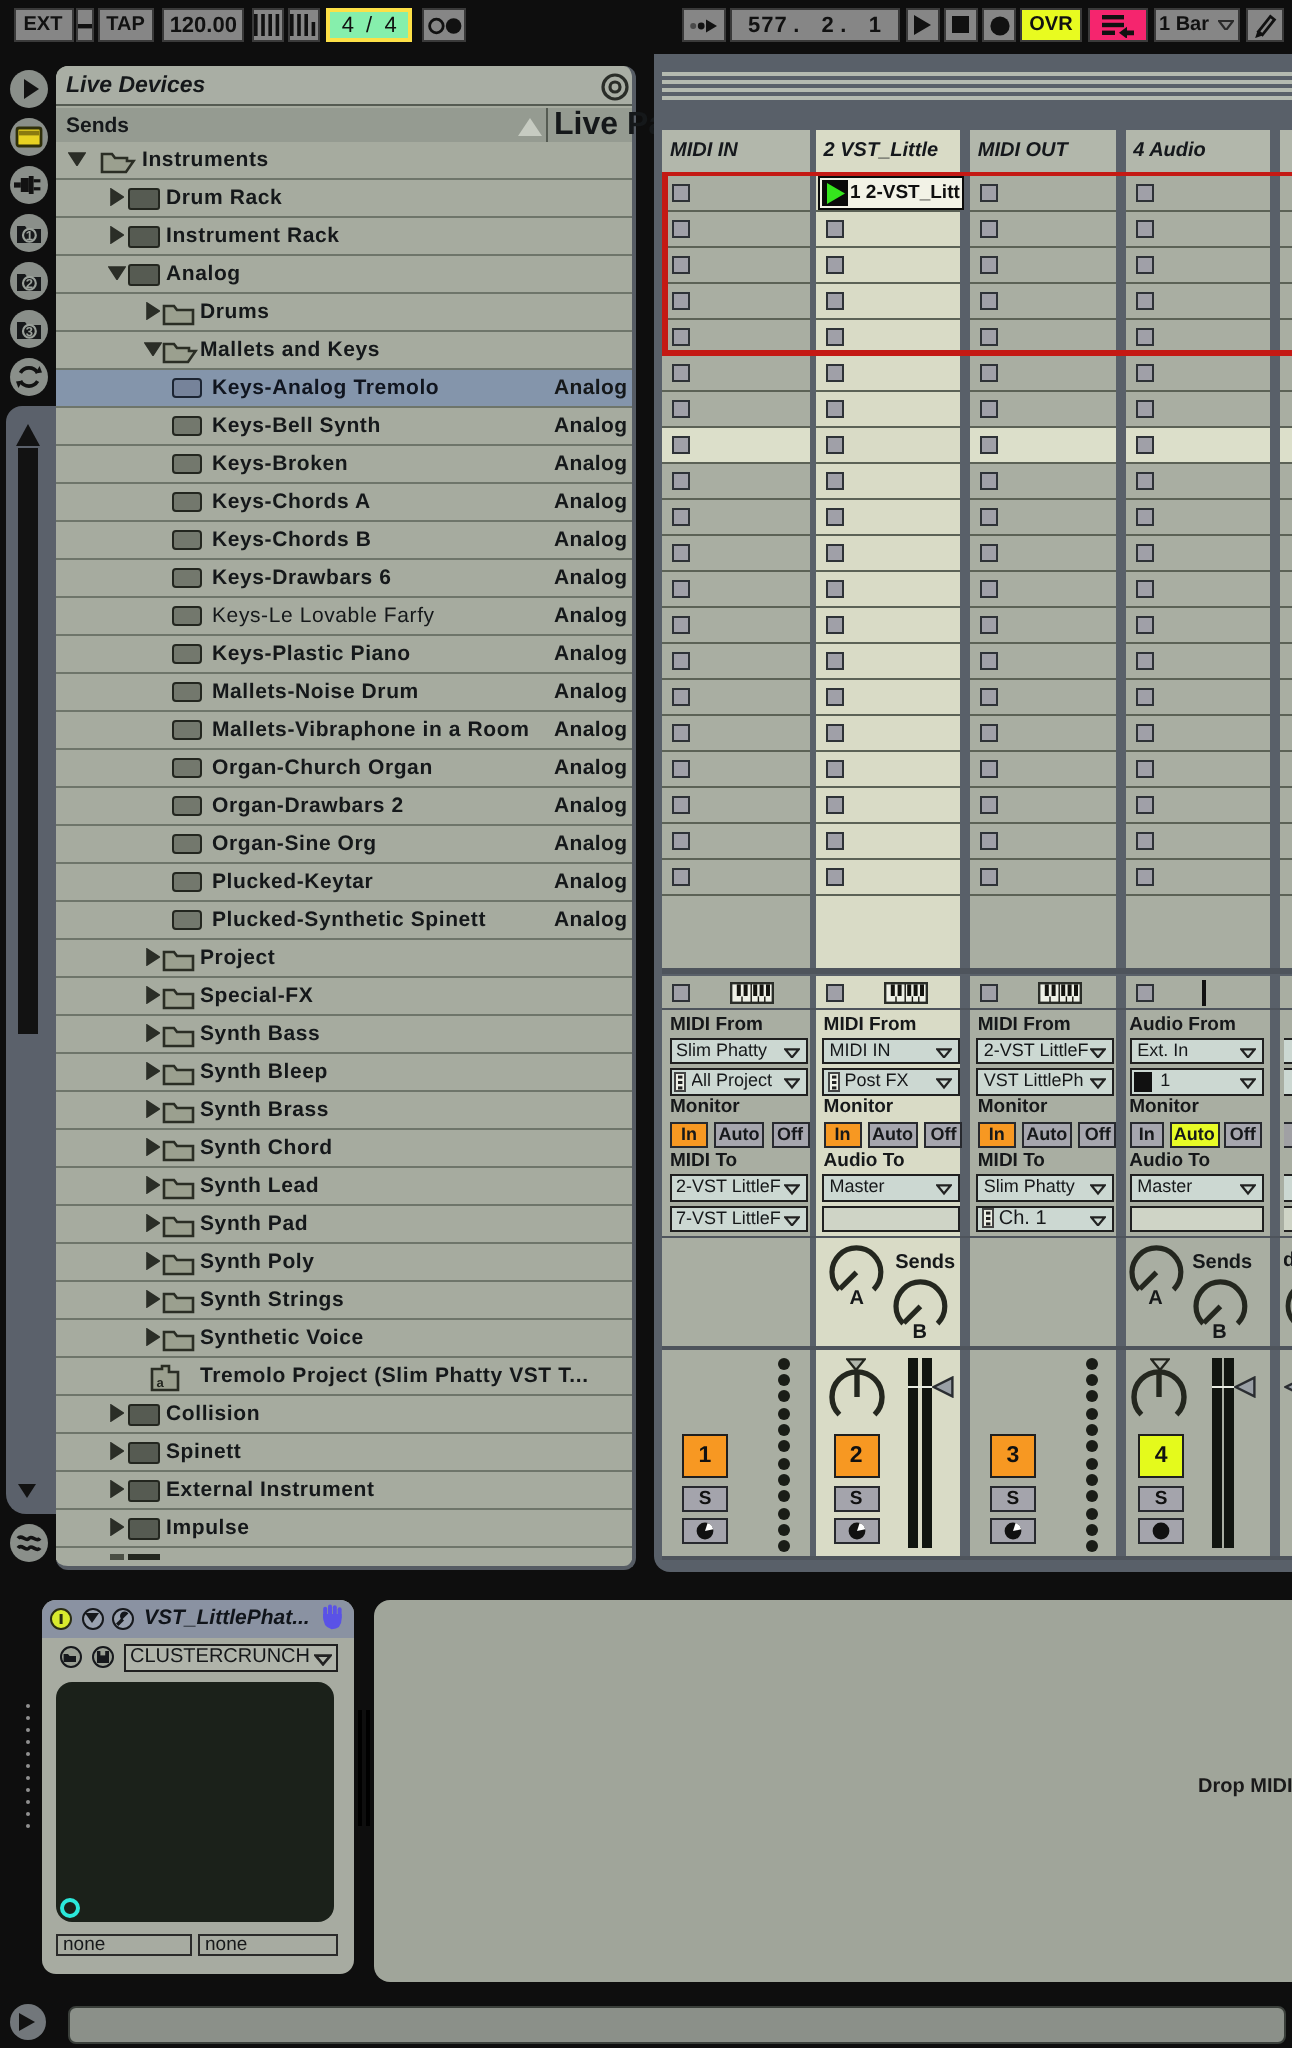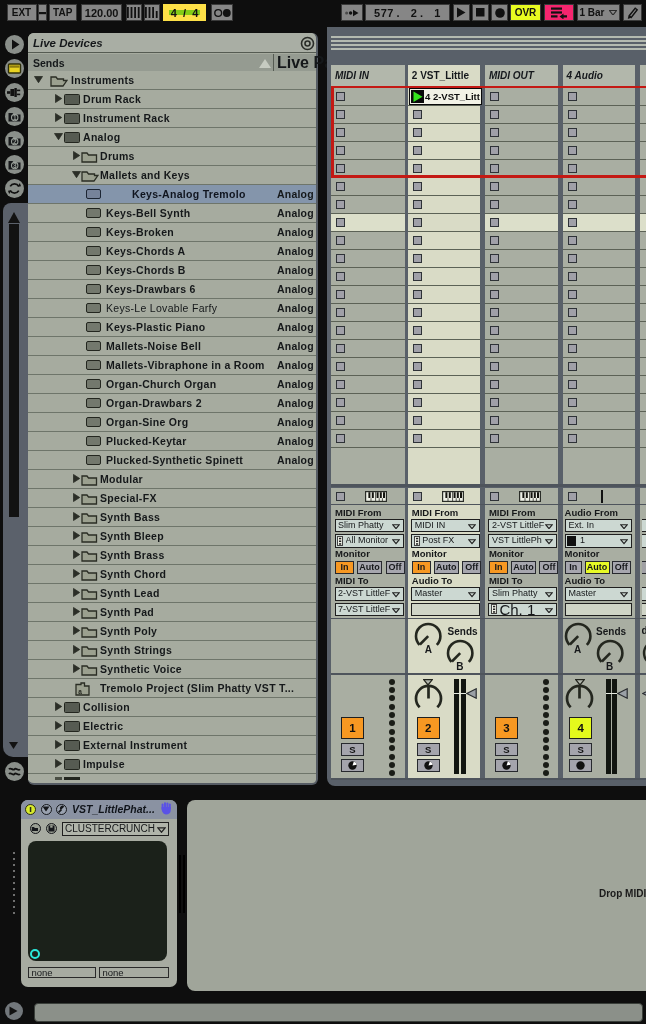--- a/index.html
+++ b/index.html
@@ -25,21 +25,21 @@
 <div class="fx" style="position:absolute;left:144.2px;top:4px;width:16px;height:17px;background:#868686;border:1px solid #3a3a3a;color:#111;font-size:10px;font-weight:bold;">
     <svg width="14" height="11">
       <g fill="#111">
         <rect x="0" y="0" width="1.8" height="11"></rect>
         <rect x="3.6" y="0" width="1.8" height="11"></rect>
         <rect x="7.2" y="0" width="1.8" height="11"></rect>
         <rect x="10.8" y="4" width="1.8" height="7"></rect>
       </g>
     </svg>
   </div>
-<div class="fx" style="position:absolute;left:162.8px;top:4px;width:43.6px;height:17px;background:#84cc16;border:6px solid #fde047;color:#111;font-size:11px;font-weight:bold;">
+<div class="fx" style="position:absolute;left:162.8px;top:4px;width:43.6px;height:17px;background:#86efac;border:2px solid #fde047;color:#111;font-size:11px;font-weight:normal;">
     <span>4&nbsp;&nbsp;/&nbsp;&nbsp;4</span>
   </div>
 <div class="fx" style="position:absolute;left:211px;top:4px;width:22.4px;height:17px;background:#868686;border:1px solid #3a3a3a;color:#111;font-size:10px;font-weight:bold;">
     <svg width="17" height="10">
       <circle cx="4.2" cy="5" r="3.4" fill="none" stroke="#111" stroke-width="1.4"></circle>
       <circle cx="12.8" cy="5" r="3.9" fill="#111"></circle>
     </svg>
   </div>
 <div class="fx" style="position:absolute;left:341px;top:4px;width:22.3px;height:17px;background:#868686;border:1px solid #3a3a3a;color:#111;font-size:10px;font-weight:bold;">
     <svg width="14" height="8">
@@ -238,21 +238,21 @@
     </svg>
   </div>
 <div style="position:absolute;left:81px;top:169.5px;width:18px;height:12px;">
     <svg width="18" height="12">
       <path d="M1,11 L1,2 L6,2 L7.5,4 L13.5,4 L13.5,5.5 L16.8,5.5 L13,11 Z" fill="#9ba08f" stroke="#2a2d24" stroke-width="1.3"></path>
     </svg>
   </div>
 <div style="position:absolute;left:100px;top:166px;height:19px;line-height:19px;font-size:10.5px;letter-spacing:0.3px;font-weight:bold;color:#15181a;white-space:nowrap;">Mallets and Keys</div>
 <div style="position:absolute;left:28px;top:185px;width:288px;height:19px;background:#8495ab;border-bottom:1px solid #6e756a;"></div>
 <div style="position:absolute;left:86px;top:189px;width:15px;height:10px;background:#76839a;border:1.6px solid #1c2533;border-radius:2px;"></div>
-<div style="position:absolute;left:106px;top:185px;height:19px;line-height:19px;font-size:10.5px;letter-spacing:0.3px;font-weight:bold;color:#10151f;white-space:nowrap;margin-left:26px;">Keys-Analog Tremolo</div>
+<div style="position:absolute;left:106px;top:185px;height:19px;line-height:19px;font-size:10.5px;letter-spacing:0.3px;font-weight:bold;color:#10151f;white-space:nowrap;">Keys-Analog Tremolo</div>
 <div style="position:absolute;left:277px;top:185px;height:19px;line-height:19px;font-size:10.5px;letter-spacing:0.2px;font-weight:bold;color:#15181a;">Analog</div>
 <div style="position:absolute;left:28px;top:204px;width:288px;height:19px;background:#a6ab9f;border-bottom:1px solid #6e756a;"></div>
 <div style="position:absolute;left:86px;top:208px;width:15px;height:10px;background:#73786d;border:1.6px solid #23261f;border-radius:2px;"></div>
 <div style="position:absolute;left:106px;top:204px;height:19px;line-height:19px;font-size:10.5px;letter-spacing:0.3px;font-weight:bold;color:#15181a;white-space:nowrap;">Keys-Bell Synth</div>
 <div style="position:absolute;left:277px;top:204px;height:19px;line-height:19px;font-size:10.5px;letter-spacing:0.2px;font-weight:bold;color:#15181a;">Analog</div>
 <div style="position:absolute;left:28px;top:223px;width:288px;height:19px;background:#a6ab9f;border-bottom:1px solid #6e756a;"></div>
 <div style="position:absolute;left:86px;top:227px;width:15px;height:10px;background:#73786d;border:1.6px solid #23261f;border-radius:2px;"></div>
 <div style="position:absolute;left:106px;top:223px;height:19px;line-height:19px;font-size:10.5px;letter-spacing:0.3px;font-weight:bold;color:#15181a;white-space:nowrap;">Keys-Broken</div>
 <div style="position:absolute;left:277px;top:223px;height:19px;line-height:19px;font-size:10.5px;letter-spacing:0.2px;font-weight:bold;color:#15181a;">Analog</div>
 <div style="position:absolute;left:28px;top:242px;width:288px;height:19px;background:#a6ab9f;border-bottom:1px solid #6e756a;"></div>
@@ -270,21 +270,21 @@
 <div style="position:absolute;left:28px;top:299px;width:288px;height:19px;background:#a6ab9f;border-bottom:1px solid #6e756a;"></div>
 <div style="position:absolute;left:86px;top:303px;width:15px;height:10px;background:#73786d;border:1.6px solid #23261f;border-radius:2px;"></div>
 <div style="position:absolute;left:106px;top:299px;height:19px;line-height:19px;font-size:10.5px;letter-spacing:0.3px;font-weight:normal;color:#15181a;white-space:nowrap;">Keys-Le Lovable Farfy</div>
 <div style="position:absolute;left:277px;top:299px;height:19px;line-height:19px;font-size:10.5px;letter-spacing:0.2px;font-weight:bold;color:#15181a;">Analog</div>
 <div style="position:absolute;left:28px;top:318px;width:288px;height:19px;background:#a6ab9f;border-bottom:1px solid #6e756a;"></div>
 <div style="position:absolute;left:86px;top:322px;width:15px;height:10px;background:#73786d;border:1.6px solid #23261f;border-radius:2px;"></div>
 <div style="position:absolute;left:106px;top:318px;height:19px;line-height:19px;font-size:10.5px;letter-spacing:0.3px;font-weight:bold;color:#15181a;white-space:nowrap;">Keys-Plastic Piano</div>
 <div style="position:absolute;left:277px;top:318px;height:19px;line-height:19px;font-size:10.5px;letter-spacing:0.2px;font-weight:bold;color:#15181a;">Analog</div>
 <div style="position:absolute;left:28px;top:337px;width:288px;height:19px;background:#a6ab9f;border-bottom:1px solid #6e756a;"></div>
 <div style="position:absolute;left:86px;top:341px;width:15px;height:10px;background:#73786d;border:1.6px solid #23261f;border-radius:2px;"></div>
-<div style="position:absolute;left:106px;top:337px;height:19px;line-height:19px;font-size:10.5px;letter-spacing:0.3px;font-weight:bold;color:#15181a;white-space:nowrap;">Mallets-Noise Bell</div>
+<div style="position:absolute;left:106px;top:337px;height:19px;line-height:19px;font-size:10.5px;letter-spacing:0.3px;font-weight:bold;color:#15181a;white-space:nowrap;">Mallets-Noise Drum</div>
 <div style="position:absolute;left:277px;top:337px;height:19px;line-height:19px;font-size:10.5px;letter-spacing:0.2px;font-weight:bold;color:#15181a;">Analog</div>
 <div style="position:absolute;left:28px;top:356px;width:288px;height:19px;background:#a6ab9f;border-bottom:1px solid #6e756a;"></div>
 <div style="position:absolute;left:86px;top:360px;width:15px;height:10px;background:#73786d;border:1.6px solid #23261f;border-radius:2px;"></div>
 <div style="position:absolute;left:106px;top:356px;height:19px;line-height:19px;font-size:10.5px;letter-spacing:0.3px;font-weight:bold;color:#15181a;white-space:nowrap;">Mallets-Vibraphone in a Room</div>
 <div style="position:absolute;left:277px;top:356px;height:19px;line-height:19px;font-size:10.5px;letter-spacing:0.2px;font-weight:bold;color:#15181a;">Analog</div>
 <div style="position:absolute;left:28px;top:375px;width:288px;height:19px;background:#a6ab9f;border-bottom:1px solid #6e756a;"></div>
 <div style="position:absolute;left:86px;top:379px;width:15px;height:10px;background:#73786d;border:1.6px solid #23261f;border-radius:2px;"></div>
 <div style="position:absolute;left:106px;top:375px;height:19px;line-height:19px;font-size:10.5px;letter-spacing:0.3px;font-weight:bold;color:#15181a;white-space:nowrap;">Organ-Church Organ</div>
 <div style="position:absolute;left:277px;top:375px;height:19px;line-height:19px;font-size:10.5px;letter-spacing:0.2px;font-weight:bold;color:#15181a;">Analog</div>
 <div style="position:absolute;left:28px;top:394px;width:288px;height:19px;background:#a6ab9f;border-bottom:1px solid #6e756a;"></div>
@@ -307,21 +307,21 @@
 <div style="position:absolute;left:72.5px;top:474px;width:7px;height:9px;">
     <svg width="7" height="9">
       <path d="M0.5,0.5 v8 l6.2,-4 Z" fill="#2b2e27" stroke="#2b2e27" stroke-width="0.8"></path>
     </svg>
   </div>
 <div style="position:absolute;left:81px;top:473.5px;width:17px;height:12px;">
     <svg width="17" height="12">
       <path d="M1,11 L1,2 L6,2 L7.5,4 L15.5,4 L15.5,11 Z" fill="#9ba08f" stroke="#2a2d24" stroke-width="1.3"></path>
     </svg>
   </div>
-<div style="position:absolute;left:100px;top:470px;height:19px;line-height:19px;font-size:10.5px;letter-spacing:0.3px;font-weight:bold;color:#15181a;white-space:nowrap;">Modular</div>
+<div style="position:absolute;left:100px;top:470px;height:19px;line-height:19px;font-size:10.5px;letter-spacing:0.3px;font-weight:bold;color:#15181a;white-space:nowrap;">Project</div>
 <div style="position:absolute;left:28px;top:489px;width:288px;height:19px;background:#a6ab9f;border-bottom:1px solid #6e756a;"></div>
 <div style="position:absolute;left:72.5px;top:493px;width:7px;height:9px;">
     <svg width="7" height="9">
       <path d="M0.5,0.5 v8 l6.2,-4 Z" fill="#2b2e27" stroke="#2b2e27" stroke-width="0.8"></path>
     </svg>
   </div>
 <div style="position:absolute;left:81px;top:492.5px;width:17px;height:12px;">
     <svg width="17" height="12">
       <path d="M1,11 L1,2 L6,2 L7.5,4 L15.5,4 L15.5,11 Z" fill="#9ba08f" stroke="#2a2d24" stroke-width="1.3"></path>
     </svg>
@@ -451,21 +451,21 @@
   </div>
 <div style="position:absolute;left:64px;top:702px;width:16px;height:11px;background:#565b52;border:1.4px solid #23261f;border-radius:1.5px;"></div>
 <div style="position:absolute;left:83px;top:698px;height:19px;line-height:19px;font-size:10.5px;letter-spacing:0.3px;font-weight:bold;color:#15181a;white-space:nowrap;">Collision</div>
 <div style="position:absolute;left:28px;top:717px;width:288px;height:19px;background:#a6ab9f;border-bottom:1px solid #6e756a;"></div>
 <div style="position:absolute;left:54.5px;top:721px;width:7px;height:9px;">
     <svg width="7" height="9">
       <path d="M0.5,0.5 v8 l6.2,-4 Z" fill="#2b2e27" stroke="#2b2e27" stroke-width="0.8"></path>
     </svg>
   </div>
 <div style="position:absolute;left:64px;top:721px;width:16px;height:11px;background:#565b52;border:1.4px solid #23261f;border-radius:1.5px;"></div>
-<div style="position:absolute;left:83px;top:717px;height:19px;line-height:19px;font-size:10.5px;letter-spacing:0.3px;font-weight:bold;color:#15181a;white-space:nowrap;">Electric</div>
+<div style="position:absolute;left:83px;top:717px;height:19px;line-height:19px;font-size:10.5px;letter-spacing:0.3px;font-weight:bold;color:#15181a;white-space:nowrap;">Spinett</div>
 <div style="position:absolute;left:28px;top:736px;width:288px;height:19px;background:#a6ab9f;border-bottom:1px solid #6e756a;"></div>
 <div style="position:absolute;left:54.5px;top:740px;width:7px;height:9px;">
     <svg width="7" height="9">
       <path d="M0.5,0.5 v8 l6.2,-4 Z" fill="#2b2e27" stroke="#2b2e27" stroke-width="0.8"></path>
     </svg>
   </div>
 <div style="position:absolute;left:64px;top:740px;width:16px;height:11px;background:#565b52;border:1.4px solid #23261f;border-radius:1.5px;"></div>
 <div style="position:absolute;left:83px;top:736px;height:19px;line-height:19px;font-size:10.5px;letter-spacing:0.3px;font-weight:bold;color:#15181a;white-space:nowrap;">External Instrument</div>
 <div style="position:absolute;left:28px;top:755px;width:288px;height:19px;background:#a6ab9f;border-bottom:1px solid #6e756a;"></div>
 <div style="position:absolute;left:54.5px;top:759px;width:7px;height:9px;">
@@ -479,21 +479,21 @@
 <div style="position:absolute;left:54.5px;top:777px;width:7px;height:3px;background:#4a4e44;"></div>
 <div style="position:absolute;left:64px;top:777px;width:16px;height:3px;background:#23261f;"></div>
 <div style="position:absolute;left:327px;top:27px;width:319px;height:759px;background:#596069;border-radius:0 0 0 8px;"></div>
 <div style="position:absolute;left:331px;top:35.5px;width:315px;height:2px;background:#b4bab0;"></div>
 <div style="position:absolute;left:331px;top:39.5px;width:315px;height:2px;background:#b4bab0;"></div>
 <div style="position:absolute;left:331px;top:43.5px;width:315px;height:2px;background:#b4bab0;"></div>
 <div style="position:absolute;left:331px;top:47.5px;width:315px;height:2px;background:#b4bab0;"></div>
 <div style="position:absolute;left:331px;top:64.5px;width:74.39999999999998px;height:21px;background:#b2b7ab;"></div>
 <div style="position:absolute;left:335px;top:64.5px;height:21px;line-height:21px;font-size:10px;font-weight:bold;font-style:italic;color:#15181c;white-space:nowrap;">MIDI IN</div>
 <div style="position:absolute;left:407.8px;top:64.5px;width:72.5px;height:21px;background:#d9dbc6;"></div>
-<div style="position:absolute;left:411.8px;top:64.5px;height:21px;line-height:21px;font-size:10px;font-weight:bold;color:#15181c;white-space:nowrap;">2 VST_Little</div>
+<div style="position:absolute;left:411.8px;top:64.5px;height:21px;line-height:21px;font-size:10px;font-weight:bold;font-style:italic;color:#15181c;white-space:nowrap;">2 VST_Little</div>
 <div style="position:absolute;left:484.9px;top:64.5px;width:73.39999999999998px;height:21px;background:#b2b7ab;"></div>
 <div style="position:absolute;left:488.9px;top:64.5px;height:21px;line-height:21px;font-size:10px;font-weight:bold;font-style:italic;color:#15181c;white-space:nowrap;">MIDI OUT</div>
 <div style="position:absolute;left:562.6px;top:64.5px;width:72.19999999999993px;height:21px;background:#b2b7ab;"></div>
 <div style="position:absolute;left:566.6px;top:64.5px;height:21px;line-height:21px;font-size:10px;font-weight:bold;font-style:italic;color:#15181c;white-space:nowrap;">4 Audio</div>
 <div style="position:absolute;left:639.9px;top:64.5px;width:6.100000000000023px;height:21px;background:#b2b7ab;"></div>
 <div style="position:absolute;left:331px;top:88px;width:74.39999999999998px;height:18px;background:#a9aea2;border-bottom:1px solid #5c6256;"></div>
 <div style="position:absolute;left:336px;top:92px;width:9px;height:9px;background:#a0a0a8;border:1.5px solid #2e3237;"></div>
 <div style="position:absolute;left:407.8px;top:88px;width:72.5px;height:18px;background:#d9dbc6;border-bottom:1px solid #5c6256;"></div>
 <div style="position:absolute;left:484.9px;top:88px;width:73.39999999999998px;height:18px;background:#a9aea2;border-bottom:1px solid #5c6256;"></div>
 <div style="position:absolute;left:489.9px;top:92px;width:9px;height:9px;background:#a0a0a8;border:1.5px solid #2e3237;"></div>
@@ -670,21 +670,21 @@
 <div style="position:absolute;left:489.9px;top:434px;width:9px;height:9px;background:#a0a0a8;border:1.5px solid #2e3237;"></div>
 <div style="position:absolute;left:562.6px;top:430px;width:72.19999999999993px;height:18px;background:#a9aea2;border-bottom:1px solid #5c6256;"></div>
 <div style="position:absolute;left:567.6px;top:434px;width:9px;height:9px;background:#a0a0a8;border:1.5px solid #2e3237;"></div>
 <div style="position:absolute;left:639.9px;top:430px;width:6.100000000000023px;height:18px;background:#a9aea2;border-bottom:1px solid #5c6256;"></div>
 <div style="position:absolute;left:409px;top:88px;width:72.5px;height:17px;background:#f2f2e6;border:1.8px solid #0a0a0a;overflow:hidden;"></div>
 <div style="position:absolute;left:410.8px;top:89.8px;width:13px;height:13.5px;background:#0a0a0a;">
     <svg width="13" height="13.5">
       <path d="M2.5,1.5 L11.5,6.7 L2.5,12 Z" fill="#35e51d"></path>
     </svg>
   </div>
-<div style="position:absolute;left:425px;top:88.8px;height:16.5px;line-height:16.5px;font-size:9.5px;font-weight:bold;color:#0e0e0e;white-space:nowrap;width:56px;overflow:hidden;">4 2-VST_Litt</div>
+<div style="position:absolute;left:425px;top:88.8px;height:16.5px;line-height:16.5px;font-size:9.5px;font-weight:bold;color:#0e0e0e;white-space:nowrap;width:56px;overflow:hidden;">1 2-VST_Litt</div>
 <div style="position:absolute;left:331px;top:448px;width:74.39999999999998px;height:36px;background:#a9aea2;"></div>
 <div style="position:absolute;left:407.8px;top:448px;width:72.5px;height:36px;background:#d9dbc6;"></div>
 <div style="position:absolute;left:484.9px;top:448px;width:73.39999999999998px;height:36px;background:#a9aea2;"></div>
 <div style="position:absolute;left:562.6px;top:448px;width:72.19999999999993px;height:36px;background:#a9aea2;"></div>
 <div style="position:absolute;left:639.9px;top:448px;width:6.100000000000023px;height:36px;background:#a9aea2;"></div>
 <div style="position:absolute;left:331px;top:484px;width:315px;height:2.5px;background:#4e545c;"></div>
 <div style="position:absolute;left:331.4px;top:85.6px;width:2.8px;height:92.3px;background:#c41914;"></div>
 <div style="position:absolute;left:331.4px;top:85.6px;width:314.6px;height:2.7px;background:#c41914;"></div>
 <div style="position:absolute;left:331.4px;top:175.2px;width:314.6px;height:2.7px;background:#c41914;"></div>
 <div style="position:absolute;left:331px;top:487.5px;width:74.39999999999998px;height:130px;background:#a9aea2;"></div>
@@ -763,21 +763,21 @@
 <div style="position:absolute;left:334.5px;top:534px;width:69px;height:13.5px;background:#ccd8d2;border:1.2px solid #1f1f1f;"></div>
 <div style="position:absolute;left:337.3px;top:535.8px;width:5.5px;height:10px;background:#eef0e6;border:0.6px solid #444;">
     <svg width="4.3" height="8.8" style="margin:0 auto">
       <g fill="#222">
         <rect x="1" y="0.8" width="2.2" height="1.5"></rect>
         <rect x="1" y="3.5" width="2.2" height="1.5"></rect>
         <rect x="1" y="6.2" width="2.2" height="1.5"></rect>
       </g>
     </svg>
   </div>
-<div style="position:absolute;left:345.5px;top:534px;height:13.5px;line-height:13.5px;font-size:9px;color:#16181a;white-space:nowrap;overflow:hidden;width:49.0px;">All Monitor</div>
+<div style="position:absolute;left:345.5px;top:534px;height:13.5px;line-height:13.5px;font-size:9px;color:#16181a;white-space:nowrap;overflow:hidden;width:49.0px;">All Project</div>
 <div style="position:absolute;left:391.5px;top:539px;width:8px;height:5.5px;">
     <svg width="8" height="5.5">
       <path d="M0.7,0.7 h6.6 l-3.3,4 Z" fill="none" stroke="#222" stroke-width="1.1"></path>
     </svg>
   </div>
 <div style="position:absolute;left:335px;top:549px;height:10px;line-height:10px;font-size:9.5px;font-weight:bold;color:#16181a;white-space:nowrap;">Monitor</div>
 <div class="fx" style="position:absolute;left:335px;top:560.5px;width:19px;height:13px;background:#f79822;border:1.2px solid #27292e;color:#16181a;font-size:9px;font-weight:bold;">In</div>
 <div class="fx" style="position:absolute;left:357px;top:560.5px;width:25px;height:13px;background:#a6a6ae;border:1.2px solid #27292e;color:#16181a;font-size:9px;font-weight:bold;">Auto</div>
 <div class="fx" style="position:absolute;left:385.5px;top:560.5px;width:19px;height:13px;background:#a6a6ae;border:1.2px solid #27292e;color:#16181a;font-size:9px;font-weight:bold;">Off</div>
 <div style="position:absolute;left:335px;top:575.5px;height:10px;line-height:10px;font-size:9.5px;font-weight:bold;color:#16181a;white-space:nowrap;">MIDI To</div>
@@ -862,21 +862,21 @@
 <div style="position:absolute;left:488.4px;top:602.5px;width:69px;height:13.5px;background:#ccd8d2;border:1.2px solid #1f1f1f;"></div>
 <div style="position:absolute;left:491.2px;top:604.3px;width:5.5px;height:10px;background:#eef0e6;border:0.6px solid #444;">
     <svg width="4.3" height="8.8" style="margin:0 auto">
       <g fill="#222">
         <rect x="1" y="0.8" width="2.2" height="1.5"></rect>
         <rect x="1" y="3.5" width="2.2" height="1.5"></rect>
         <rect x="1" y="6.2" width="2.2" height="1.5"></rect>
       </g>
     </svg>
   </div>
-<div style="position:absolute;left:499.4px;top:602.5px;height:28px;line-height:13.5px;font-size:15px;color:#16181a;white-space:nowrap;overflow:hidden;width:49.0px;">Ch. 1</div>
+<div style="position:absolute;left:499.4px;top:602.5px;height:28px;line-height:13.5px;font-size:10px;color:#16181a;white-space:nowrap;overflow:hidden;width:49.0px;">Ch. 1</div>
 <div style="position:absolute;left:545.4px;top:607.5px;width:8px;height:5.5px;">
     <svg width="8" height="5.5">
       <path d="M0.7,0.7 h6.6 l-3.3,4 Z" fill="none" stroke="#222" stroke-width="1.1"></path>
     </svg>
   </div>
 <div style="position:absolute;left:564.6px;top:507.5px;height:10px;line-height:10px;font-size:9.5px;font-weight:bold;color:#16181a;white-space:nowrap;">Audio From</div>
 <div style="position:absolute;left:565.1px;top:518.5px;width:66.5px;height:13.5px;background:#ccd8d2;border:1.2px solid #1f1f1f;"></div>
 <div style="position:absolute;left:568.6px;top:518.5px;height:13.5px;line-height:13.5px;font-size:9px;color:#16181a;white-space:nowrap;overflow:hidden;width:54.0px;">Ext. In</div>
 <div style="position:absolute;left:619.6px;top:523.5px;width:8px;height:5.5px;">
     <svg width="8" height="5.5">

